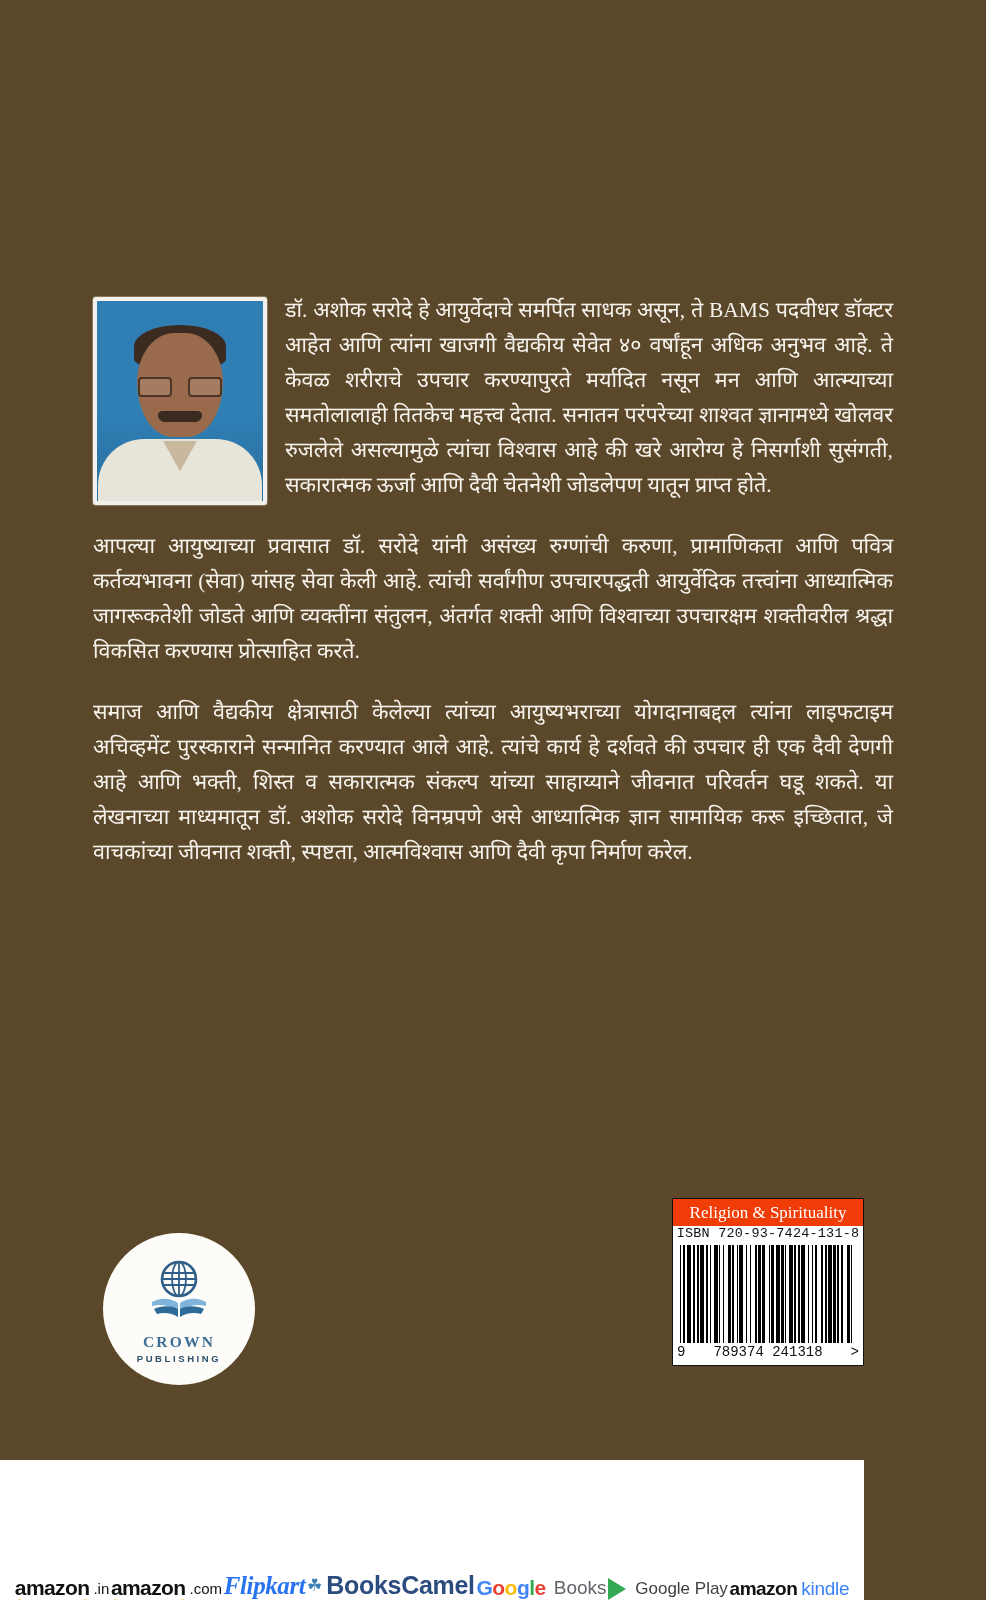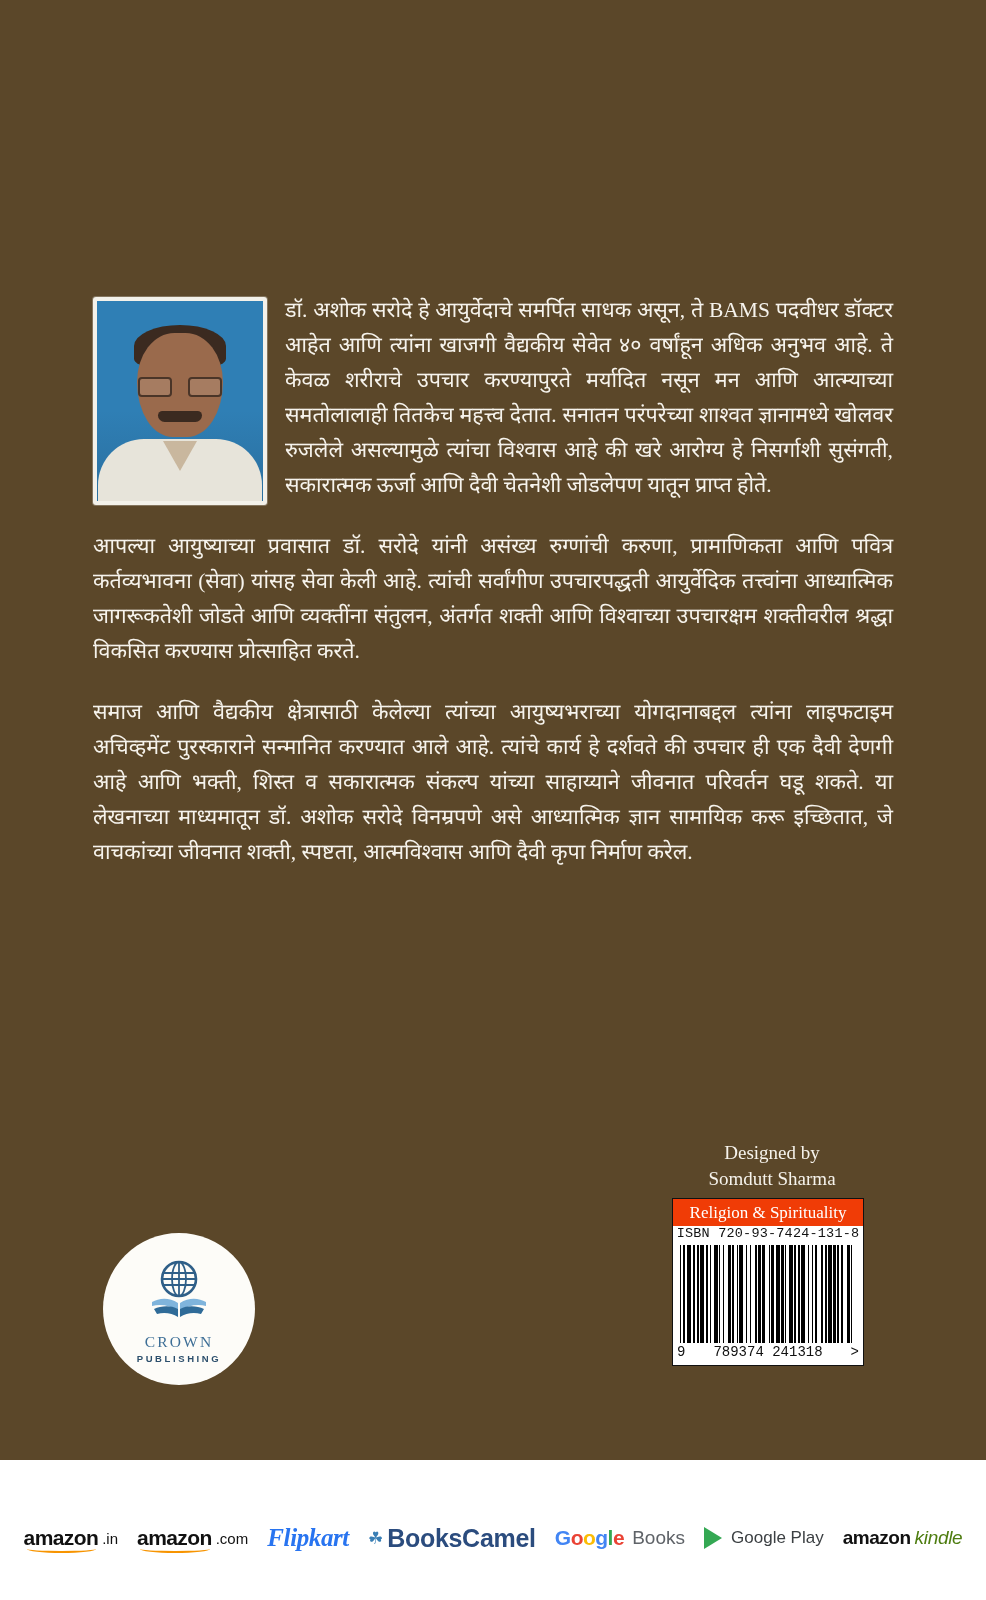--- a/index.html
+++ b/index.html
@@ -237,21 +237,21 @@
     align-items: center;
     justify-content: center;
   }
   .pub-globe { margin-top: 4px; }
   .pub-name {
     color: #3d6e96;
     font-family: "Liberation Serif", serif;
     font-size: 15.5px;
     letter-spacing: 2.2px;
     margin-top: 4px;
-    font-weight: 400;
+    font-weight: 700;
   }
   .pub-sub {
     color: #2c4f6c;
     font-family: "Liberation Sans", sans-serif;
     font-size: 9.5px;
     letter-spacing: 2.6px;
     font-weight: 700;
     margin-top: 2px;
   }
 
@@ -266,25 +266,25 @@
     font-family: "Liberation Serif", serif;
     font-weight: 700;
     font-size: 30px;
     letter-spacing: 0.4px;
   }
 
   .retail-bar {
     position: absolute;
     left: 0;
     bottom: 0;
-    width: 986px;
+    width: 864px;
     height: 140px;
     background: #ffffff;
     display: flex;
-    align-items: center;
+    align-items: flex-end;
     justify-content: space-around;
     padding: 16px 14px 0 14px;
   }
   .retail-item {
     display: flex;
     align-items: center;
     gap: 4px;
     white-space: nowrap;
   }
   .logo-amazon {
@@ -359,23 +359,22 @@
     font-family: "Liberation Sans", sans-serif;
     font-weight: 700;
     font-size: 19px;
     color: #111;
     letter-spacing: -0.5px;
   }
   .logo-kindle-b {
     font-family: "Liberation Sans", sans-serif;
     font-weight: 400;
     font-size: 19px;
-    color: #4d7c0f;
+    color: #3b82f6;
     letter-spacing: -0.3px;
-    font-style: italic;
   }
 </style>
 </head>
 <body>
 
 <div class="cover">
 
 
   <div class="body-area">
 
@@ -388,24 +387,20 @@
         <div class="photo-shirt"></div>
         <div class="photo-collar"></div>
       </div>
     </div>
 
     <p class="para">डॉ. अशोक सरोदे हे आयुर्वेदाचे समर्पित साधक असून, ते BAMS पदवीधर डॉक्टर आहेत आणि त्यांना खाजगी वैद्यकीय सेवेत ४० वर्षांहून अधिक अनुभव आहे. ते केवळ शरीराचे उपचार करण्यापुरते मर्यादित नसून मन आणि आत्म्याच्या समतोलालाही तितकेच महत्त्व देतात. सनातन परंपरेच्या शाश्वत ज्ञानामध्ये खोलवर रुजलेले असल्यामुळे त्यांचा विश्वास आहे की खरे आरोग्य हे निसर्गाशी सुसंगती, सकारात्मक ऊर्जा आणि दैवी चेतनेशी जोडलेपण यातून प्राप्त होते.</p>
     <p class="para">आपल्या आयुष्याच्या प्रवासात डॉ. सरोदे यांनी असंख्य रुग्णांची करुणा, प्रामाणिकता आणि पवित्र कर्तव्यभावना (सेवा) यांसह सेवा केली आहे. त्यांची सर्वांगीण उपचारपद्धती आयुर्वेदिक तत्त्वांना आध्यात्मिक जागरूकतेशी जोडते आणि व्यक्तींना संतुलन, अंतर्गत शक्ती आणि विश्वाच्या उपचारक्षम शक्तीवरील श्रद्धा विकसित करण्यास प्रोत्साहित करते.</p>
     <p class="para">समाज आणि वैद्यकीय क्षेत्रासाठी केलेल्या त्यांच्या आयुष्यभराच्या योगदानाबद्दल त्यांना लाइफटाइम अचिव्हमेंट पुरस्काराने सन्मानित करण्यात आले आहे. त्यांचे कार्य हे दर्शवते की उपचार ही एक दैवी देणगी आहे आणि भक्ती, शिस्त व सकारात्मक संकल्प यांच्या साहाय्याने जीवनात परिवर्तन घडू शकते. या लेखनाच्या माध्यमातून डॉ. अशोक सरोदे विनम्रपणे असे आध्यात्मिक ज्ञान सामायिक करू इच्छितात, जे वाचकांच्या जीवनात शक्ती, स्पष्टता, आत्मविश्वास आणि दैवी कृपा निर्माण करेल.</p>
   </div>
 
-  <div class="designed">
-    <div>Designed by</div>
-    <div>Somdutt Sharma</div>
-  </div>
 
   <div class="barcode-panel">
     <div class="genre-band">Religion &amp; Spirituality</div>
     <div class="isbn-text">ISBN 720-93-7424-131-8</div>
     <div class="bars" id="bars">
         <span style="width:1.35px;background:#000000"></span>
         <span style="width:1.35px;background:#ffffff"></span>
         <span style="width:2.70px;background:#000000"></span>
         <span style="width:1.35px;background:#ffffff"></span>
         <span style="width:4.05px;background:#000000"></span>

